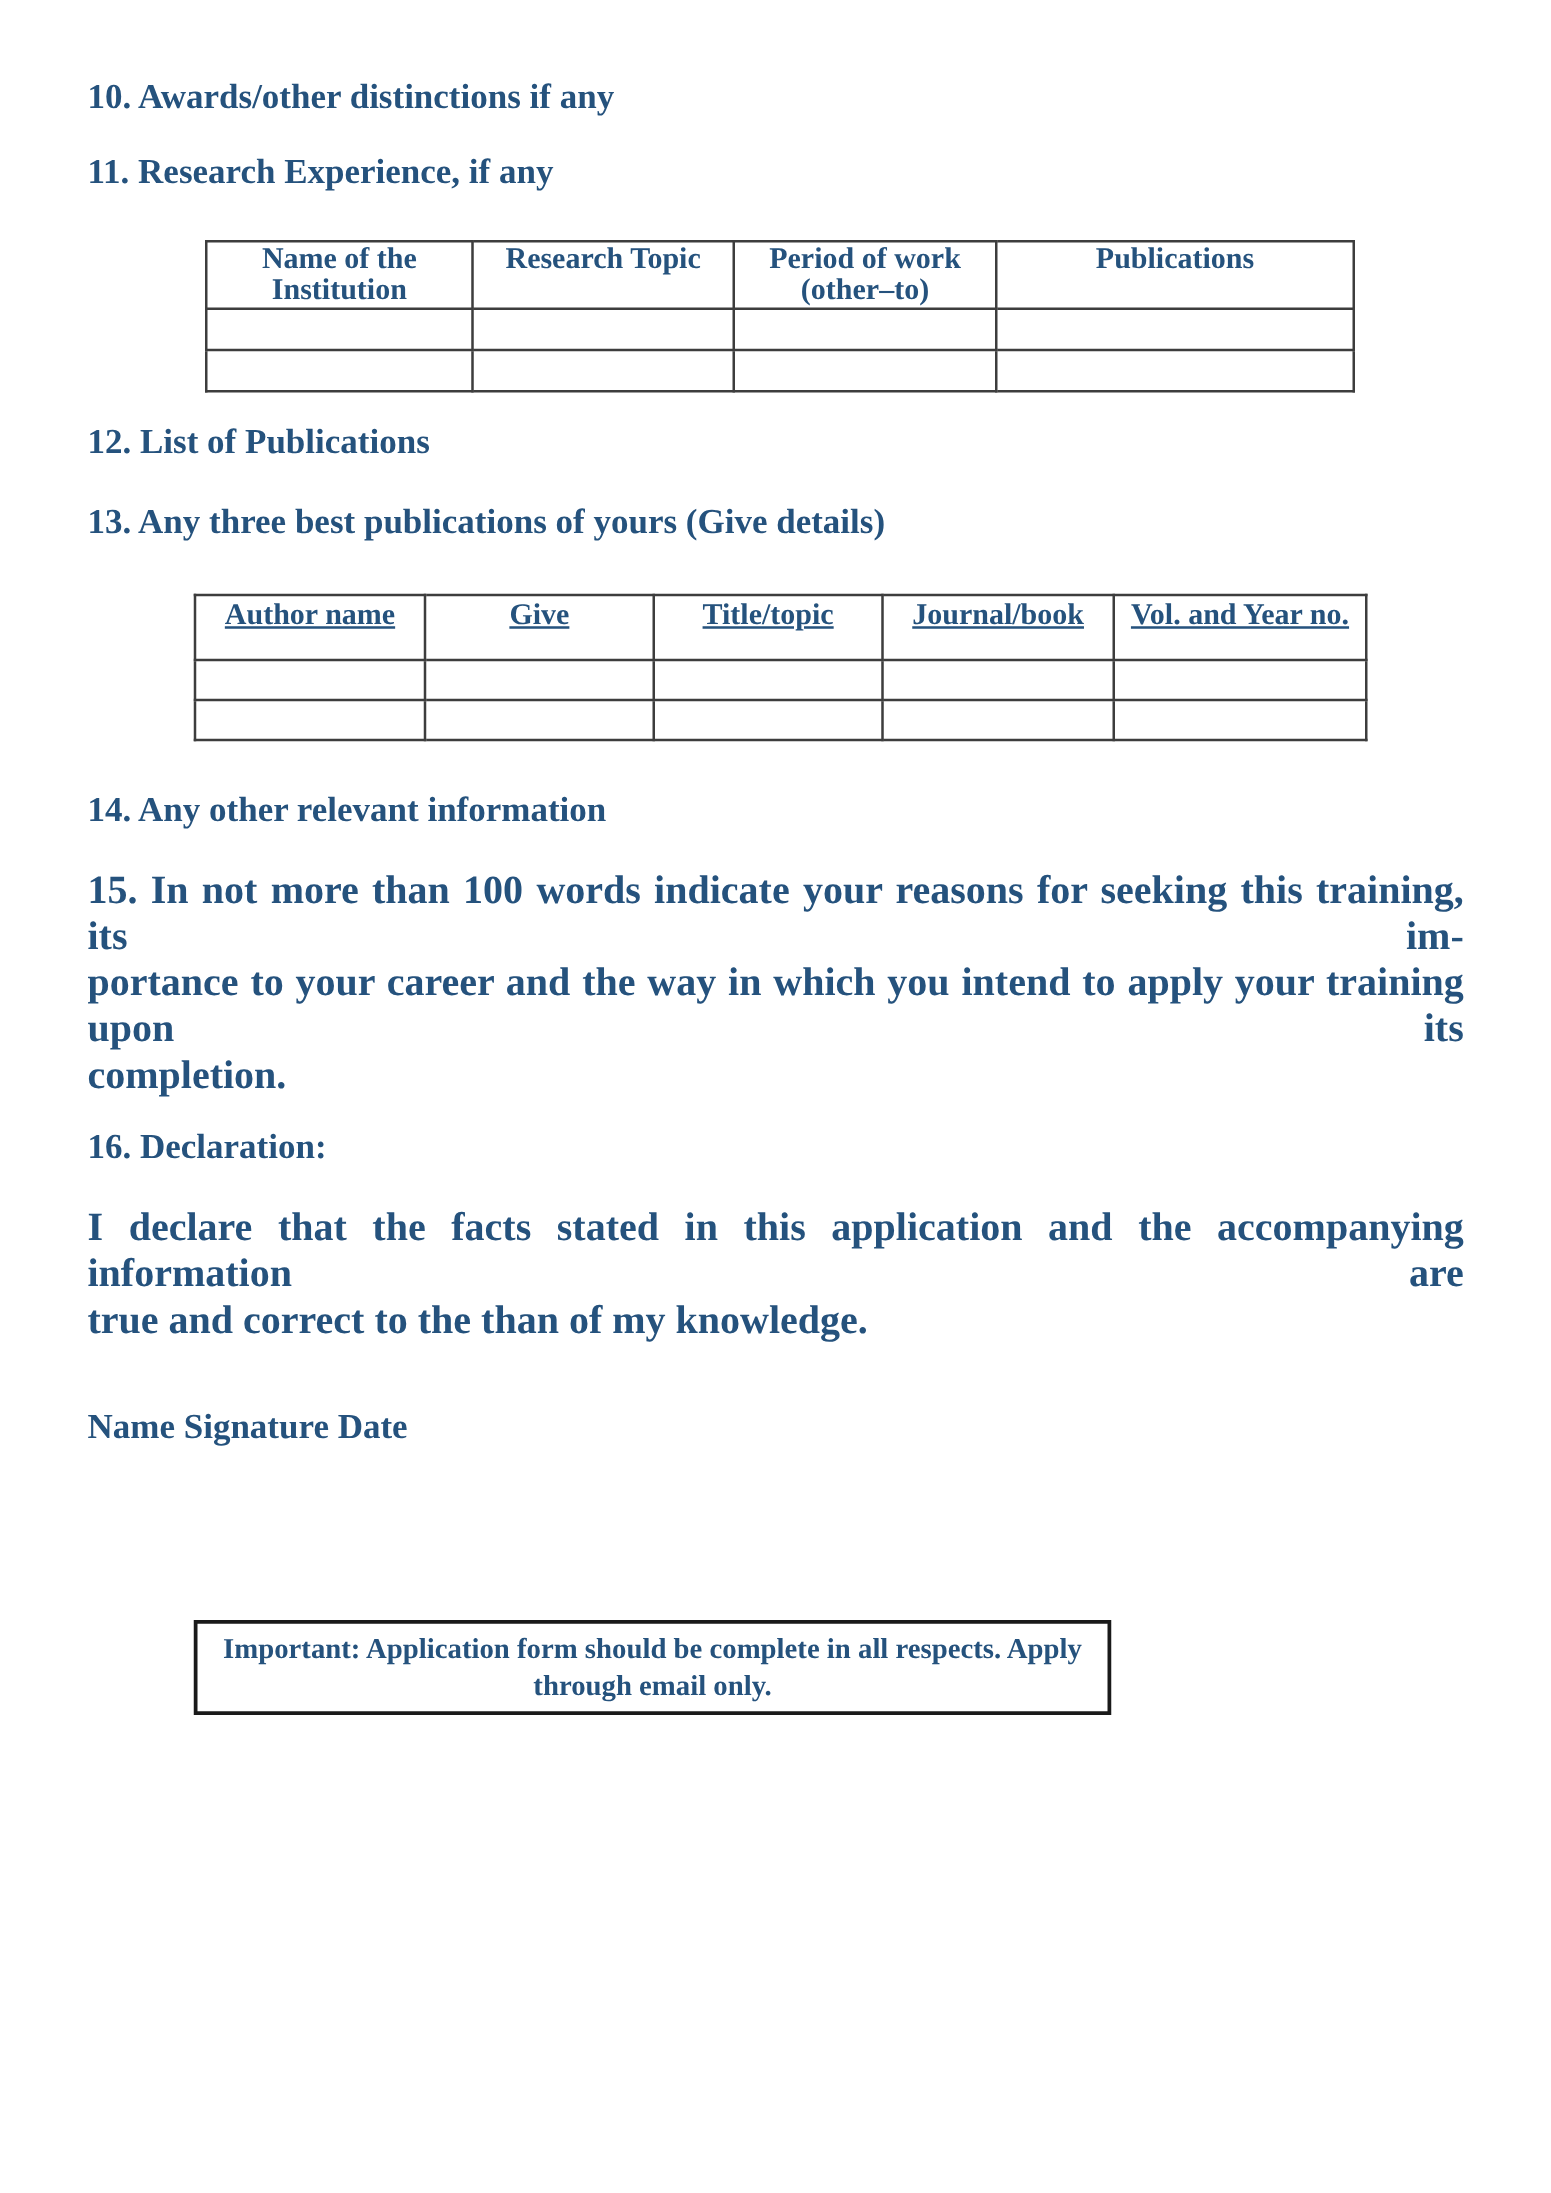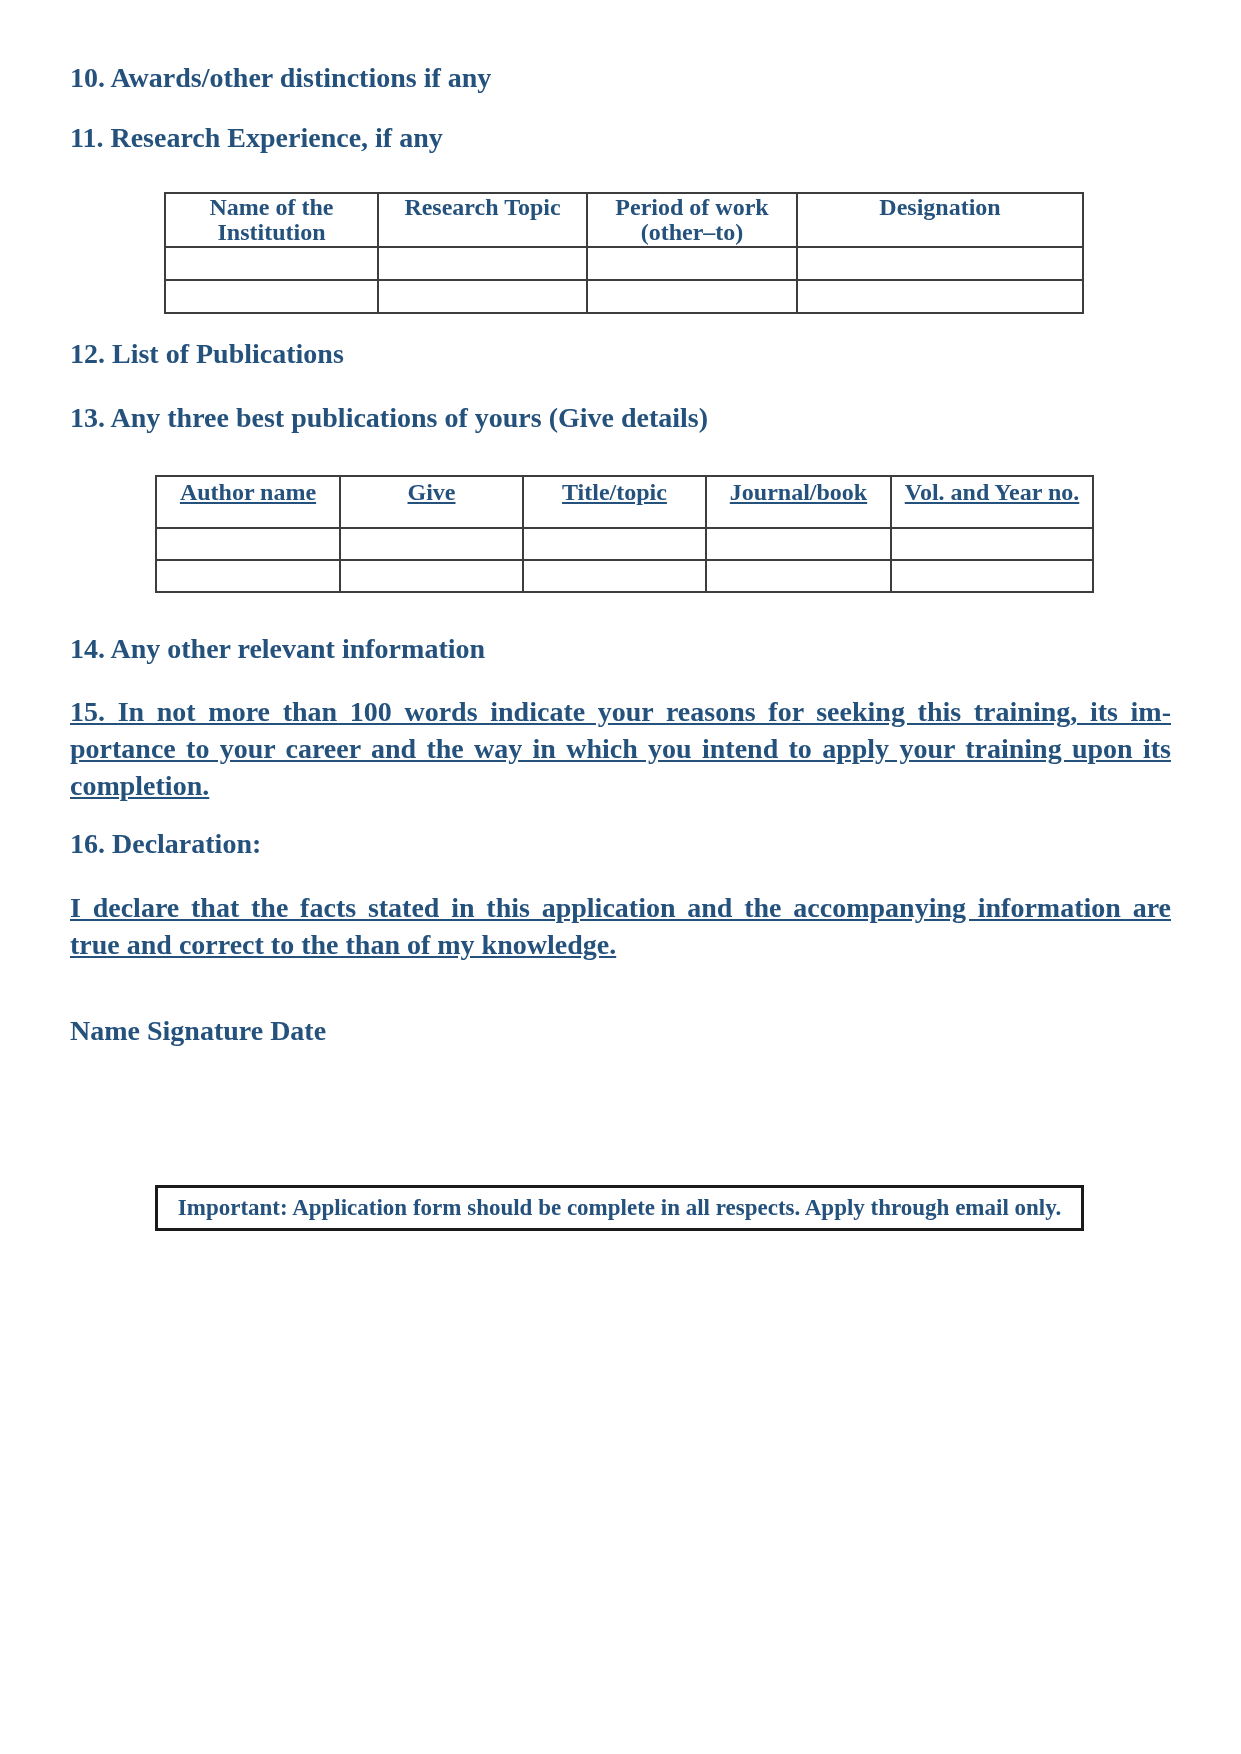--- a/index.html
+++ b/index.html
@@ -58,41 +58,40 @@
 
   #publications-table {
     margin-top: 41px;
     margin-left: 85px;
     width: 937px;
   }
   #publications-table th { height: 52px; line-height: 28px; text-decoration: underline; }
   #publications-table td { height: 32px; }
 
   .para {
-    font-size: 28px;
+    font-size: 32px;
     line-height: 37px;
     width: 1101px;
-    text-decoration: underline;
   }
   #para15 { margin-top: 28px; }
   #declaration { margin-top: 29px; }
   .jline {
     text-align: justify;
     text-align-last: justify;
   }
   .lastline {
     text-align: left;
     text-align-last: left;
   }
   #signature { margin-top: 52px; }
 
   #important-box {
     margin-top: 138px;
     margin-left: 85px;
-    width: 929px;
+    width: 734px;
     border: 3px solid #1a1a1a;
     padding: 5px 8px;
     text-align: center;
   }
   #important-box .note {
     font-size: 23px;
     line-height: 30px;
     color: #25527D;
   }
 </style>
@@ -111,21 +110,21 @@
         <col style="width:213px">
           <col style="width:209px">
           <col style="width:210px">
           <col style="width:286px">
       </colgroup>
       <thead>
         <tr>
           <th>Name of the Institution</th>
           <th>Research Topic</th>
           <th>Period of work (other–to)</th>
-          <th>Designation</th>
+          <th>Publications</th>
         </tr>
       </thead>
       <tbody>
         <tr>
           <td></td>
           <td></td>
           <td></td>
           <td></td>
         </tr>
         <tr>

